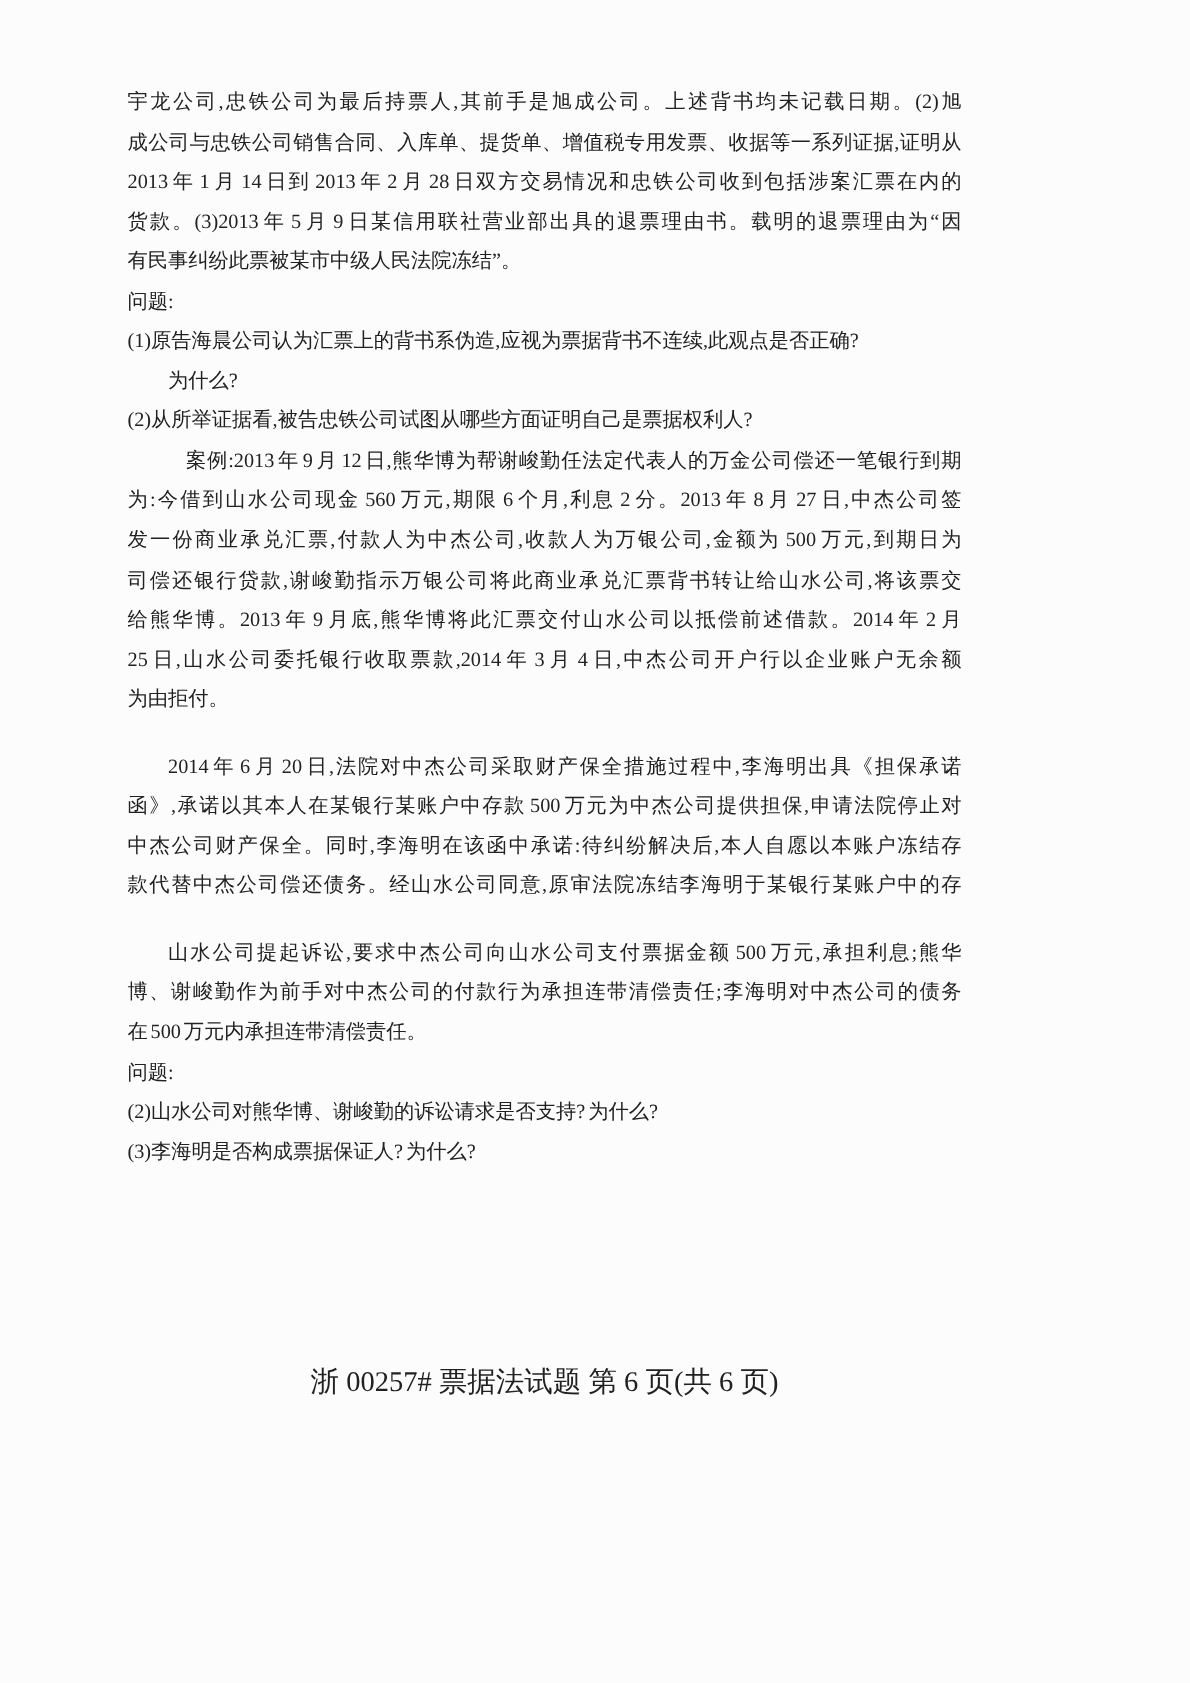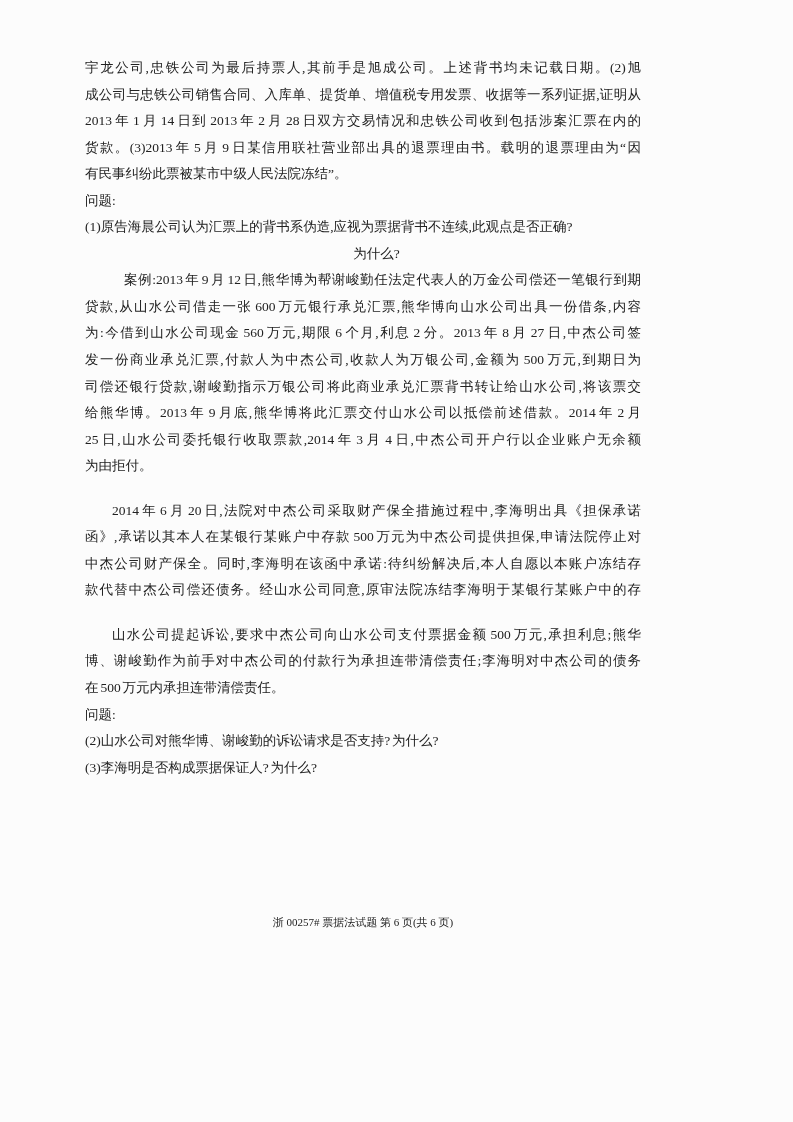--- a/index.html
+++ b/index.html
@@ -24,27 +24,27 @@
     white-space:nowrap;
     overflow:hidden;
     word-spacing:-1.5px;
   }
   .jl {
     text-align:justify;
     text-align-last:justify;
   }
   .rel { position:relative;margin-left:39px; }
   .ind { padding-left:27px;margin-top:18px; }
-  .sub { padding-left:27px;text-align:center; }
+  .sub { padding-left:27px; }
   .footer {
     position:absolute;
     left:85px; top:909px;
     width:556px;
     text-align:center;
-    font-size:11px;
+    font-size:19px;
     line-height:26px;
     word-spacing:0;
     white-space:nowrap;
   }
 </style>
 </head>
 <body>
 
 <div class="page">
   <div class="content">
@@ -52,27 +52,27 @@
     <section>
       <div class="ln jl">宇龙公司,忠铁公司为最后持票人,其前手是旭成公司。上述背书均未记载日期。(2)旭</div>
       <div class="ln jl">成公司与忠铁公司销售合同、入库单、提货单、增值税专用发票、收据等一系列证据,证明从</div>
       <div class="ln jl">2013 年 1 月 14 日到 2013 年 2 月 28 日双方交易情况和忠铁公司收到包括涉案汇票在内的</div>
       <div class="ln jl">货款。(3)2013 年 5 月 9 日某信用联社营业部出具的退票理由书。载明的退票理由为“因</div>
       <div class="ln">有民事纠纷此票被某市中级人民法院冻结”。</div>
 
       <div class="ln">问题:</div>
       <div class="ln">(1)原告海晨公司认为汇票上的背书系伪造,应视为票据背书不连续,此观点是否正确?</div>
       <div class="ln sub">为什么?</div>
+      <div class="ln">(2)从所举证据看,被告忠铁公司试图从哪些方面证明自己是票据权利人?</div>
     </section>
 
     <section>
       <div class="ln jl rel">
         <span>案例:2013 年 9 月 12 日,熊华博为帮谢峻勤任法定代表人的万金公司偿还一笔银行到期</span>
       </div>
-      <div class="ln jl">贷款,从山水公司借走一张 600 万元银行承兑汇票,熊华博向山水公司出具一份借条,内容</div>
       <div class="ln jl">为:今借到山水公司现金 560 万元,期限 6 个月,利息 2 分。2013 年 8 月 27 日,中杰公司签</div>
       <div class="ln jl">发一份商业承兑汇票,付款人为中杰公司,收款人为万银公司,金额为 500 万元,到期日为</div>
       <div class="ln jl">司偿还银行贷款,谢峻勤指示万银公司将此商业承兑汇票背书转让给山水公司,将该票交</div>
       <div class="ln jl">给熊华博。2013 年 9 月底,熊华博将此汇票交付山水公司以抵偿前述借款。2014 年 2 月</div>
       <div class="ln jl">25 日,山水公司委托银行收取票款,2014 年 3 月 4 日,中杰公司开户行以企业账户无余额</div>
       <div class="ln">为由拒付。</div>
 
       <div class="ln jl ind">2014 年 6 月 20 日,法院对中杰公司采取财产保全措施过程中,李海明出具《担保承诺</div>
       <div class="ln jl">函》,承诺以其本人在某银行某账户中存款 500 万元为中杰公司提供担保,申请法院停止对</div>
       <div class="ln jl">中杰公司财产保全。同时,李海明在该函中承诺:待纠纷解决后,本人自愿以本账户冻结存</div>

